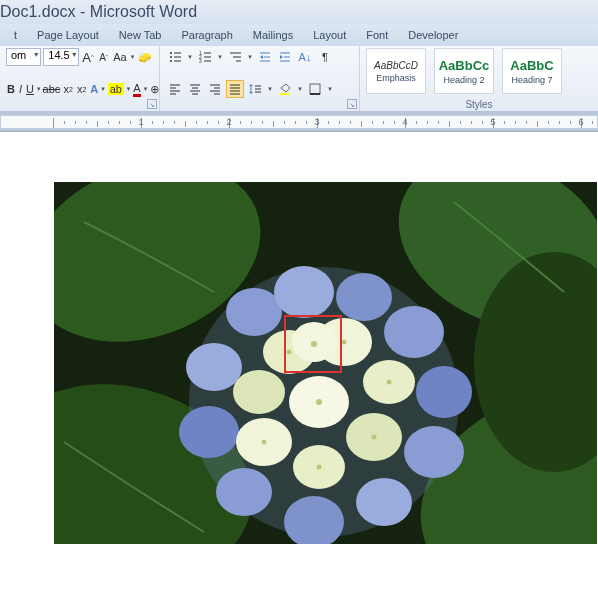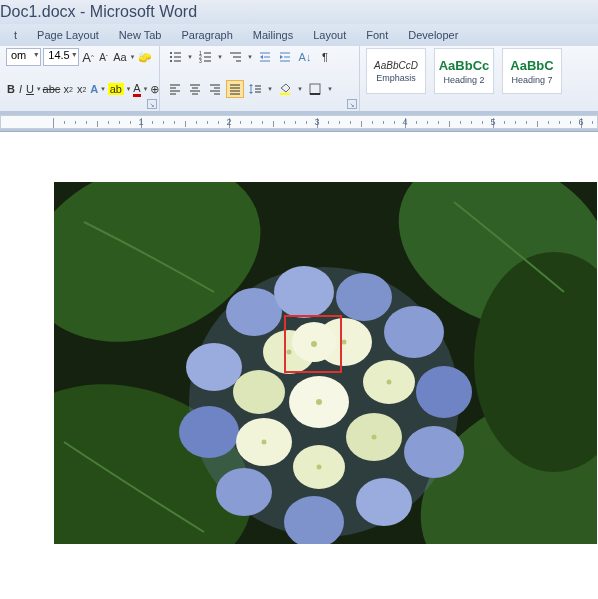--- a/index.html
+++ b/index.html
@@ -217,20 +217,21 @@
         </div>
         <div class="style-item">
           <div class="preview" style="font-style: normal; font-size: 13px; color: #15803d; font-weight: bold;">AaBbCc</div>
           <div class="lbl">Heading 2</div>
         </div>
         <div class="style-item">
           <div class="preview" style="font-style: normal; font-size: 13px; color: #15803d; font-weight: bold;">AaBbC</div>
           <div class="lbl">Heading 7</div>
         </div>
       </div>
+    <div class="group-label">Styles</div>
   </div>
 
 </div>
 
 <div class="ruler-area">
   <div class="ruler">
     <div class="ruler-ticks" id="ruler-ticks">
         <div class="tick" style="left: 52px; height: 10px; top: 2px;"></div>
         <div class="tick" style="left: 63px; height: 3px; top: 5px;"></div>
         <div class="tick" style="left: 74px; height: 3px; top: 5px;"></div>

